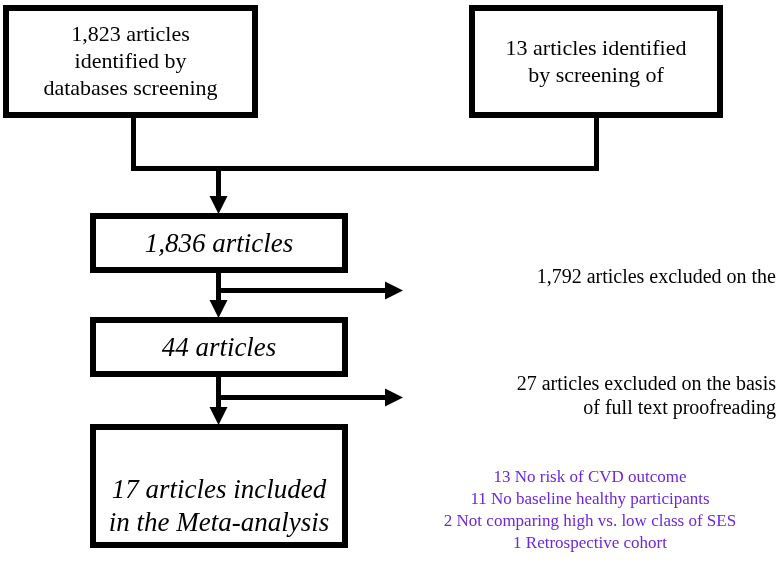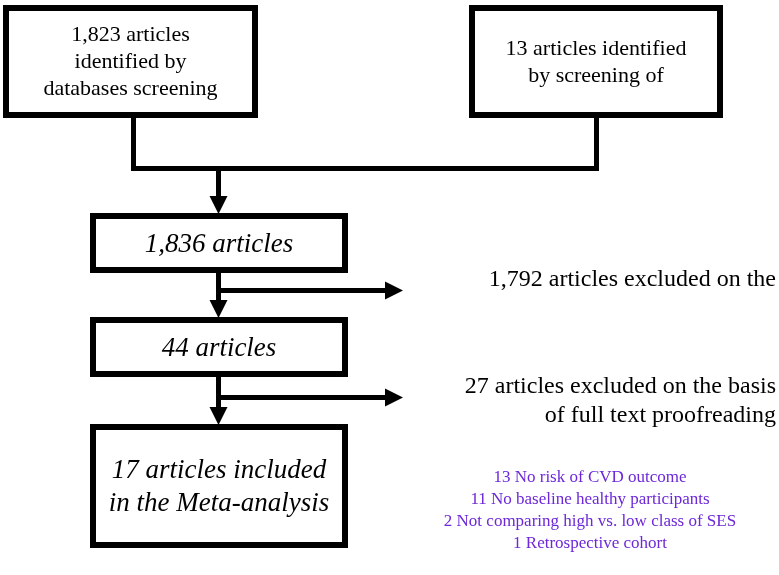--- a/index.html
+++ b/index.html
@@ -75,21 +75,21 @@
     font-family: "Liberation Serif", "DejaVu Serif", serif;
     line-height: 1.30;
     color: #6d28d9;
   }
   .reason-list .tline {
     display: block;
     white-space: nowrap;
   }
   .fs-box-lg { font-size: 22px; }
   .fs-box-md { font-size: 27px; font-style: italic; }
-  .fs-side    { font-size: 24px; }
+  .fs-side    { font-size: 20px; }
   .fs-reason  { font-size: 17px; }
 </style>
 </head>
 <body>
 
 <div id="flow-root">
 
   <svg class="flow-canvas" viewBox="0 0 779 575" xmlns="http://www.w3.org/2000/svg">
 
     <rect class="box-rect" x="6" y="8" width="249" height="107"></rect>
@@ -134,21 +134,21 @@
   </div>
 
   <div class="node-text fs-box-md" style="left:93px; top:216px; width:252px; height:54px;">
     <span class="tline">1,836 articles</span>
   </div>
 
   <div class="node-text fs-box-md" style="left:93px; top:320px; width:252px; height:54px;">
     <span class="tline">44 articles</span>
   </div>
 
-  <div class="node-text fs-box-md" style="left:93px; top:427px; width:252px; height:118px;">
+  <div class="node-text fs-box-md" style="left:93px; top:447px; width:252px; height:118px;">
     <span class="tline">17 articles included</span>
     <span class="tline">in the Meta-analysis</span>
   </div>
 
   <div class="side-label fs-side" style="left:404px; top:264px; width:372px;">
     <span class="tline">1,792 articles excluded on the</span>
   </div>
 
   <div class="side-label fs-side" style="left:404px; top:371px; width:372px;">
     <span class="tline">27 articles excluded on the basis</span>

